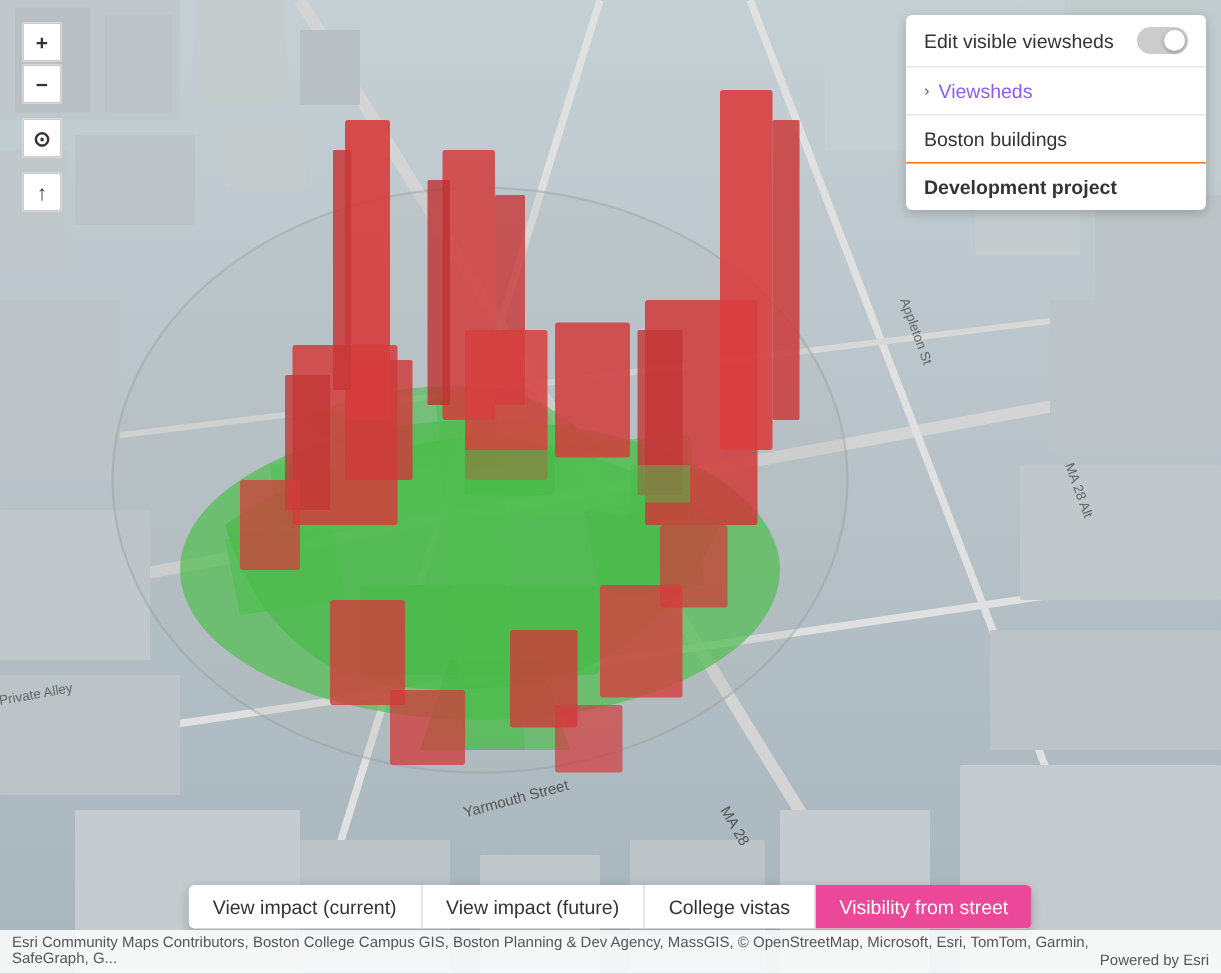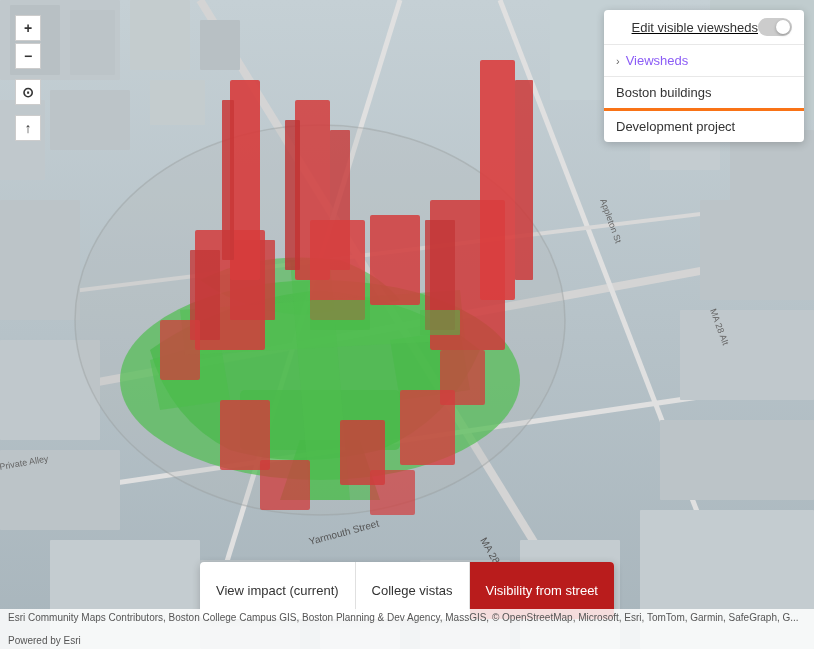--- a/index.html
+++ b/index.html
@@ -56,24 +56,23 @@
       background: white;
       border-radius: 4px;
       box-shadow: 0 2px 8px rgba(0,0,0,0.2);
       min-width: 200px;
       overflow: hidden;
     }
 
     .panel-row {
       display: flex;
       align-items: center;
-      justify-content: flex-end;
+      justify-content: space-between;
       padding: 8px 12px;
       border-bottom: 1px solid #e8e8e8;
-      text-decoration: underline;
     }
 
     .panel-row:last-child { border-bottom: none; }
 
     .panel-label {
       font-size: 13px;
       color: #333;
     }
 
     .toggle-switch {
@@ -110,69 +109,68 @@
       color: #666;
     }
 
     .panel-section-label {
       font-size: 13px;
       color: #8b5cf6;
     }
 
     .panel-item {
       padding: 8px 12px;
-      border-bottom: 3px solid #f97316;
+      border-bottom: 1px solid #f97316;
       font-size: 13px;
       color: #333;
     }
 
-    .panel-item:last-child { border-bottom: none; }
+    .panel-item:last-child { border-bottom: none; font-weight: bold; }
 
     
     .bottom-tabs {
       position: absolute;
       bottom: 30px;
       left: 50%;
       transform: translateX(-50%);
       display: flex;
       background: white;
       border-radius: 4px;
       box-shadow: 0 2px 8px rgba(0,0,0,0.2);
       overflow: hidden;
     }
 
     .tab-item {
-      padding: 21px 16px;
+      padding: 7px 16px;
       font-size: 13px;
       color: #333;
       cursor: pointer;
       border-right: 1px solid #e0e0e0;
       white-space: nowrap;
     }
 
     .tab-item:last-child { border-right: none; }
 
     .tab-item.active {
-      background: #b91c1c;
+      background: #ec4899;
       color: white;
     }
 
     
     .attribution {
       position: absolute;
       bottom: 0;
       left: 0;
       right: 0;
       background: rgba(255,255,255,0.85);
       padding: 3px 8px;
       font-size: 10px;
       color: #555;
       display: flex;
       justify-content: space-between;
-      flex-direction: column;
     }
 
     .powered-by {
       font-size: 10px;
       color: #555;
       white-space: nowrap;
       margin-top: 12px;
     }
   </style>
 </head>
@@ -312,20 +310,21 @@
       <span class="panel-section-label">Viewsheds</span>
     </div>
 
     <div class="panel-item">Boston buildings</div>
 
     <div class="panel-item">Development project</div>
   </div>
 
   <div class="bottom-tabs">
     <div class="tab-item">View impact (current)</div>
+    <div class="tab-item">View impact (future)</div>
     <div class="tab-item">College vistas</div>
     <div class="tab-item active">Visibility from street</div>
   </div>
 
   <div class="attribution">
     <span>Esri Community Maps Contributors, Boston College Campus GIS, Boston Planning &amp; Dev Agency, MassGIS, © OpenStreetMap, Microsoft, Esri, TomTom, Garmin, SafeGraph, G...</span>
     <span class="powered-by">Powered by Esri</span>
   </div>
 
 </div>

